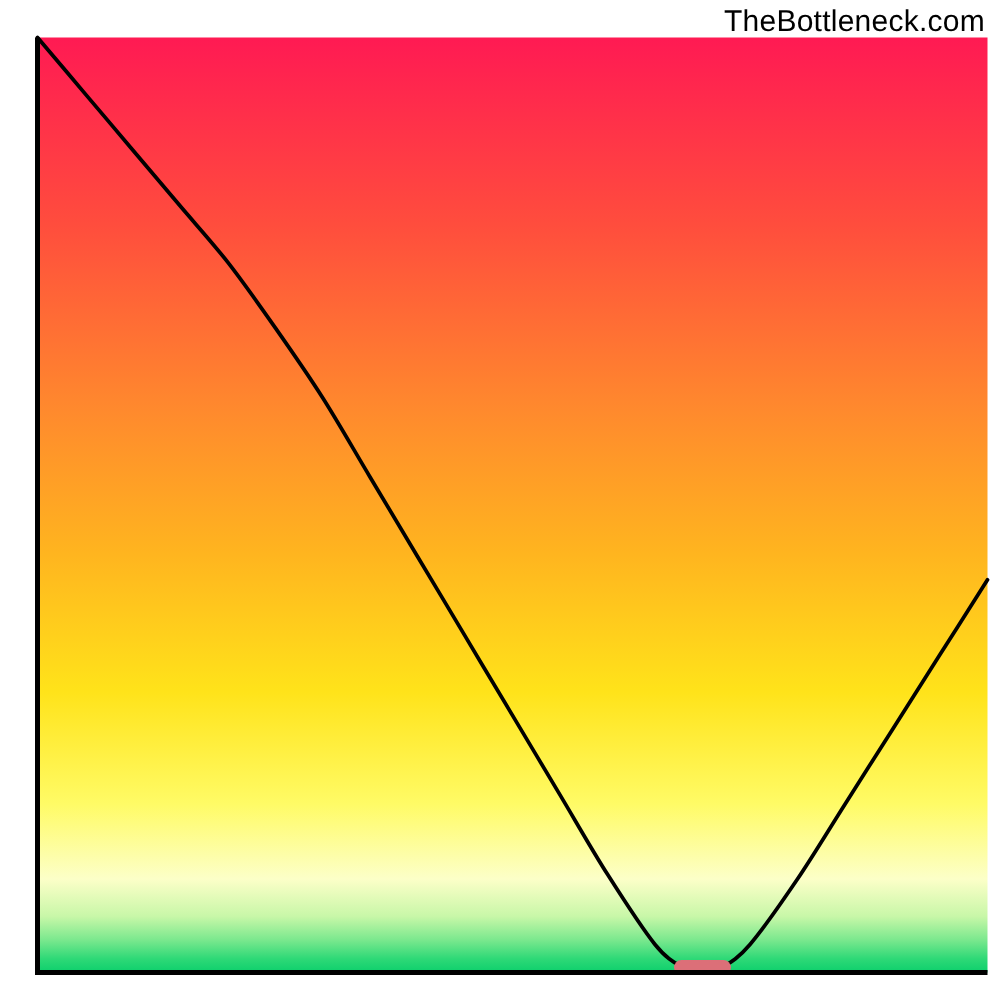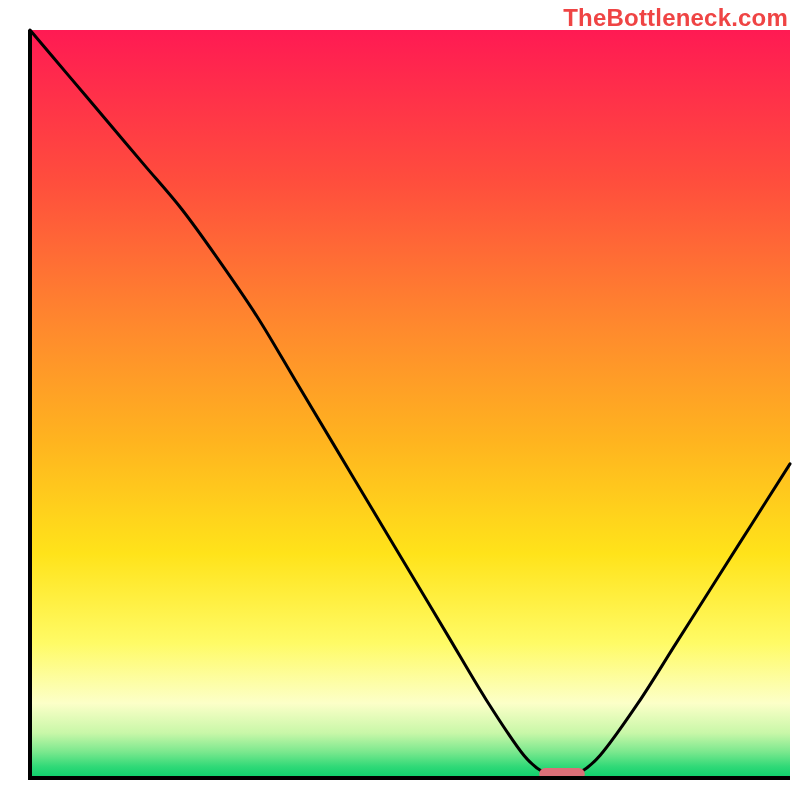--- a/index.html
+++ b/index.html
@@ -14,22 +14,22 @@
   .stage {
     position: relative;
     width: 800px;
     height: 800px;
   }
   .watermark {
     position: absolute;
     top: 4px;
     right: 12px;
     font-size: 24px;
-    font-weight: 700;
-    color: #ef4444;
+    font-weight: 400;
+    color: #000000;
     letter-spacing: 0.2px;
     user-select: none;
     margin-left: 40px;
   }
   svg {
     display: block;
   }
 </style>
 </head>
 <body>

